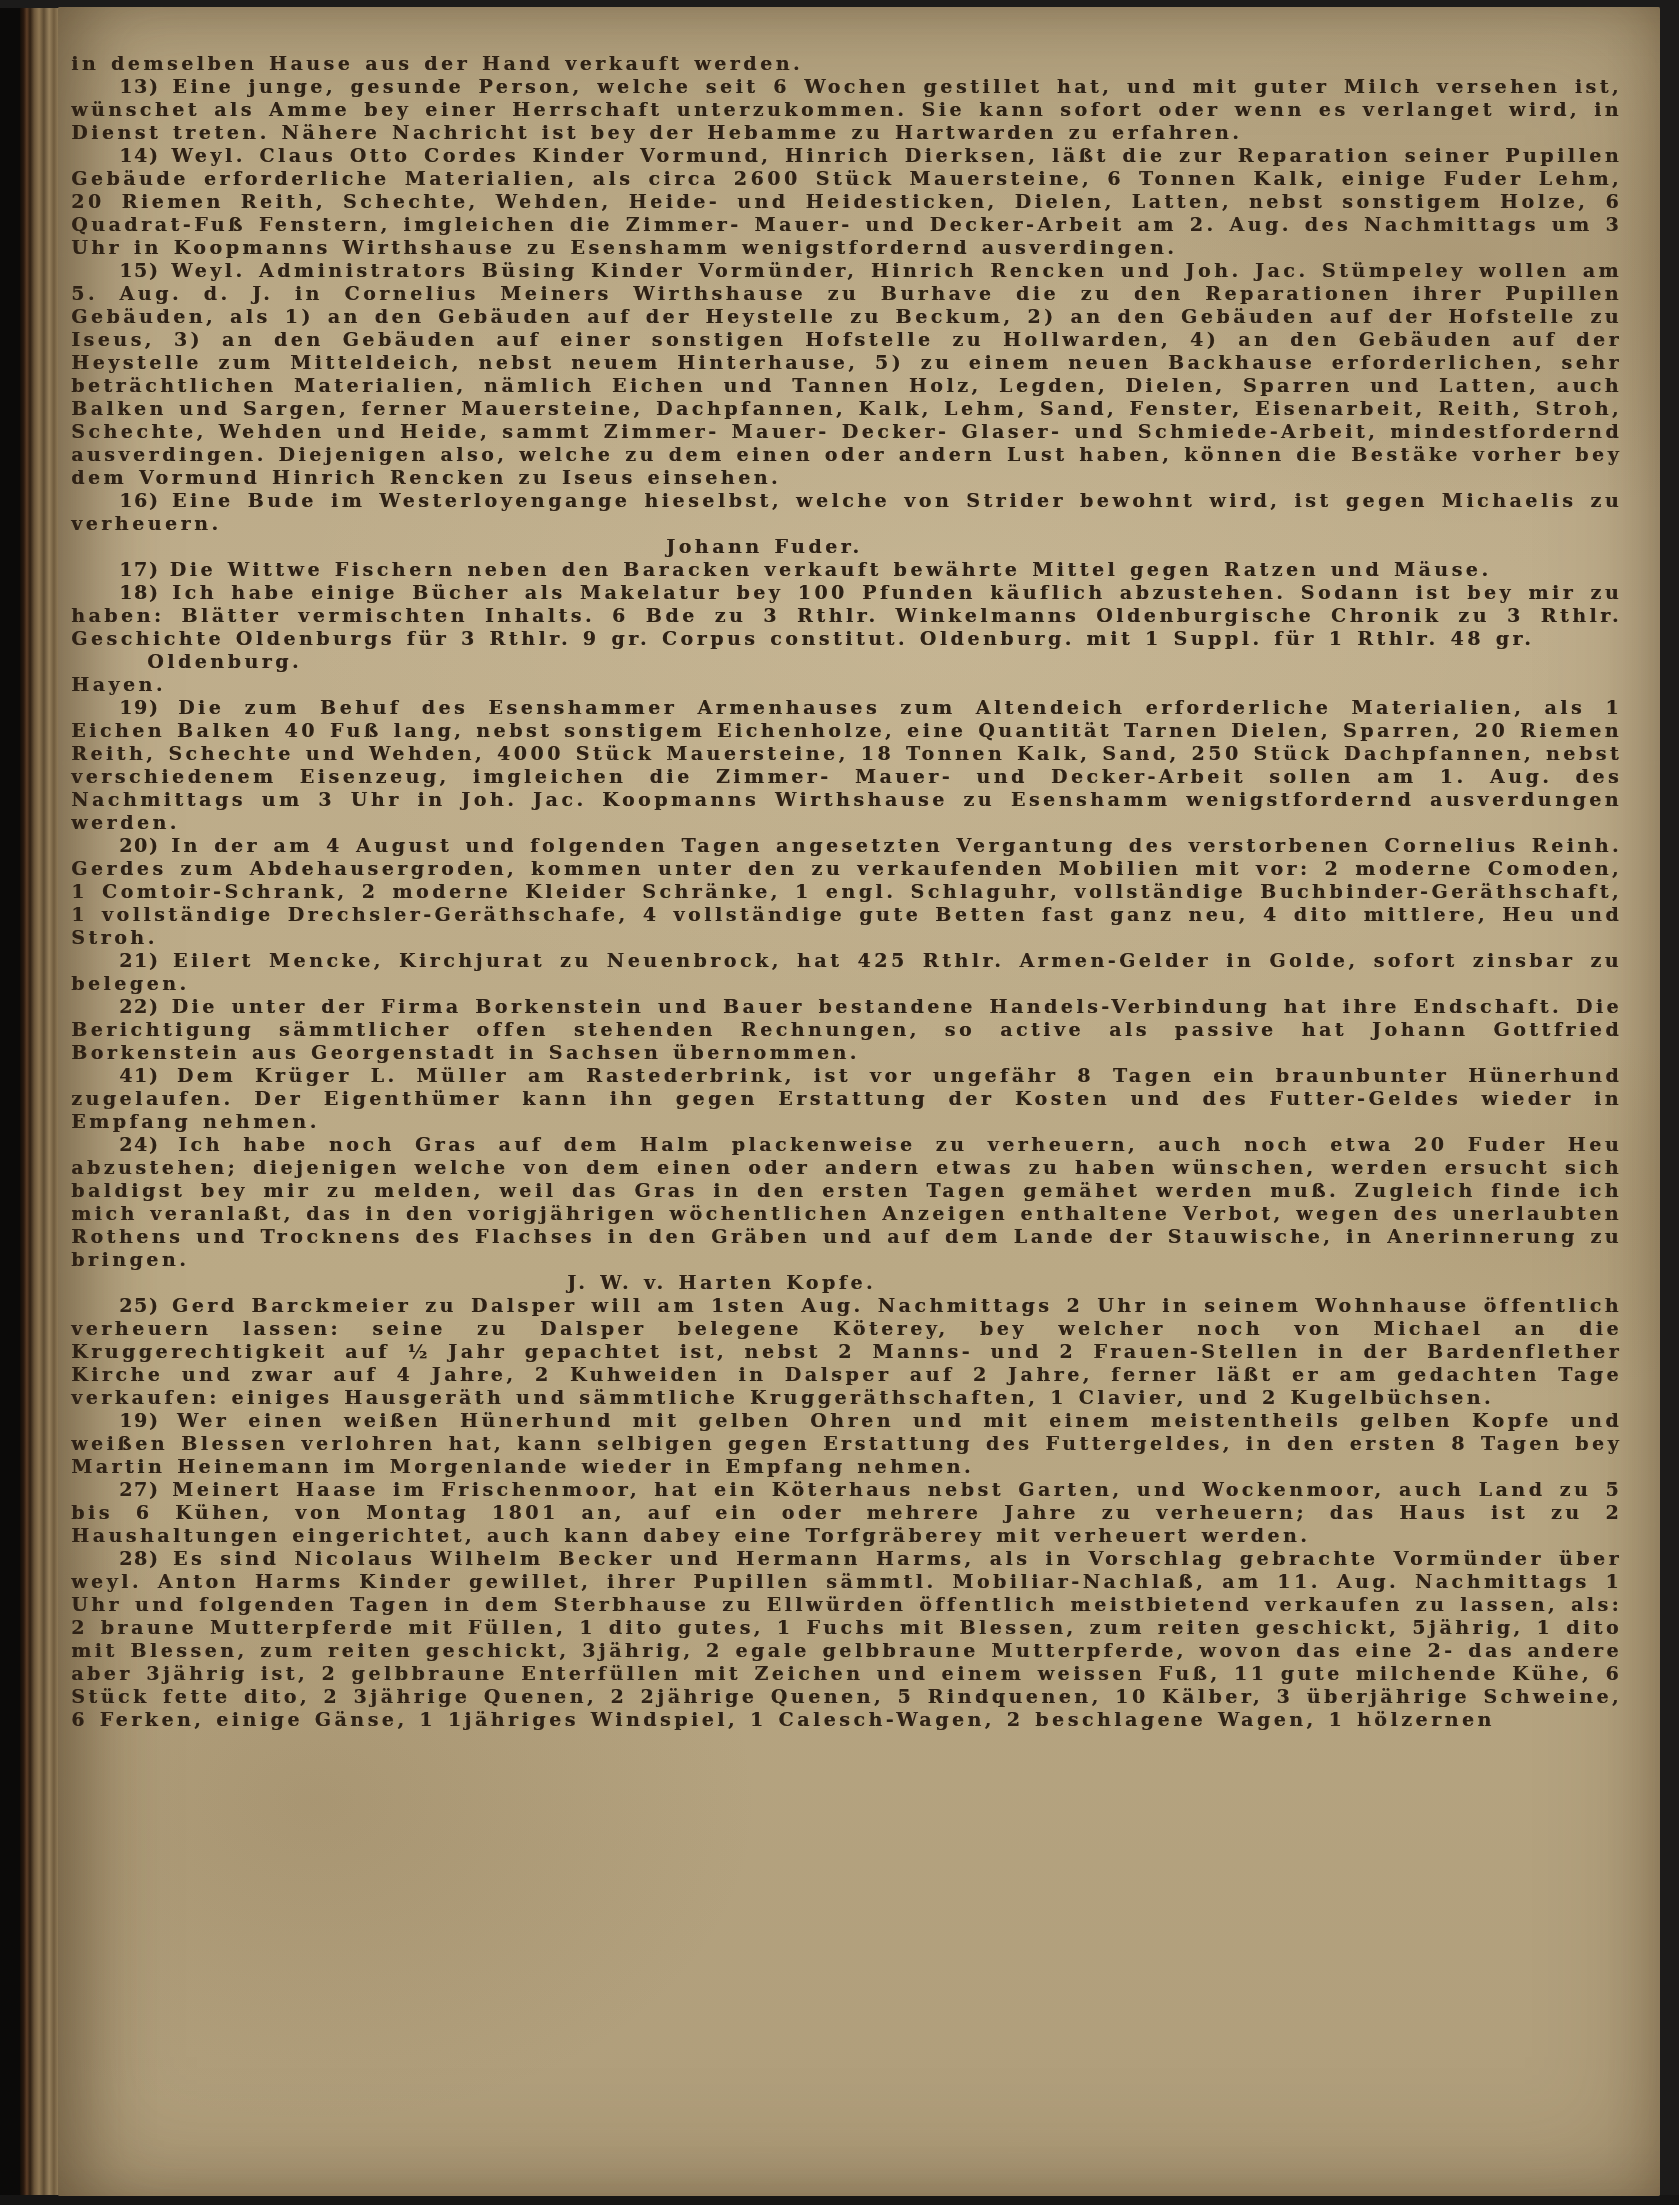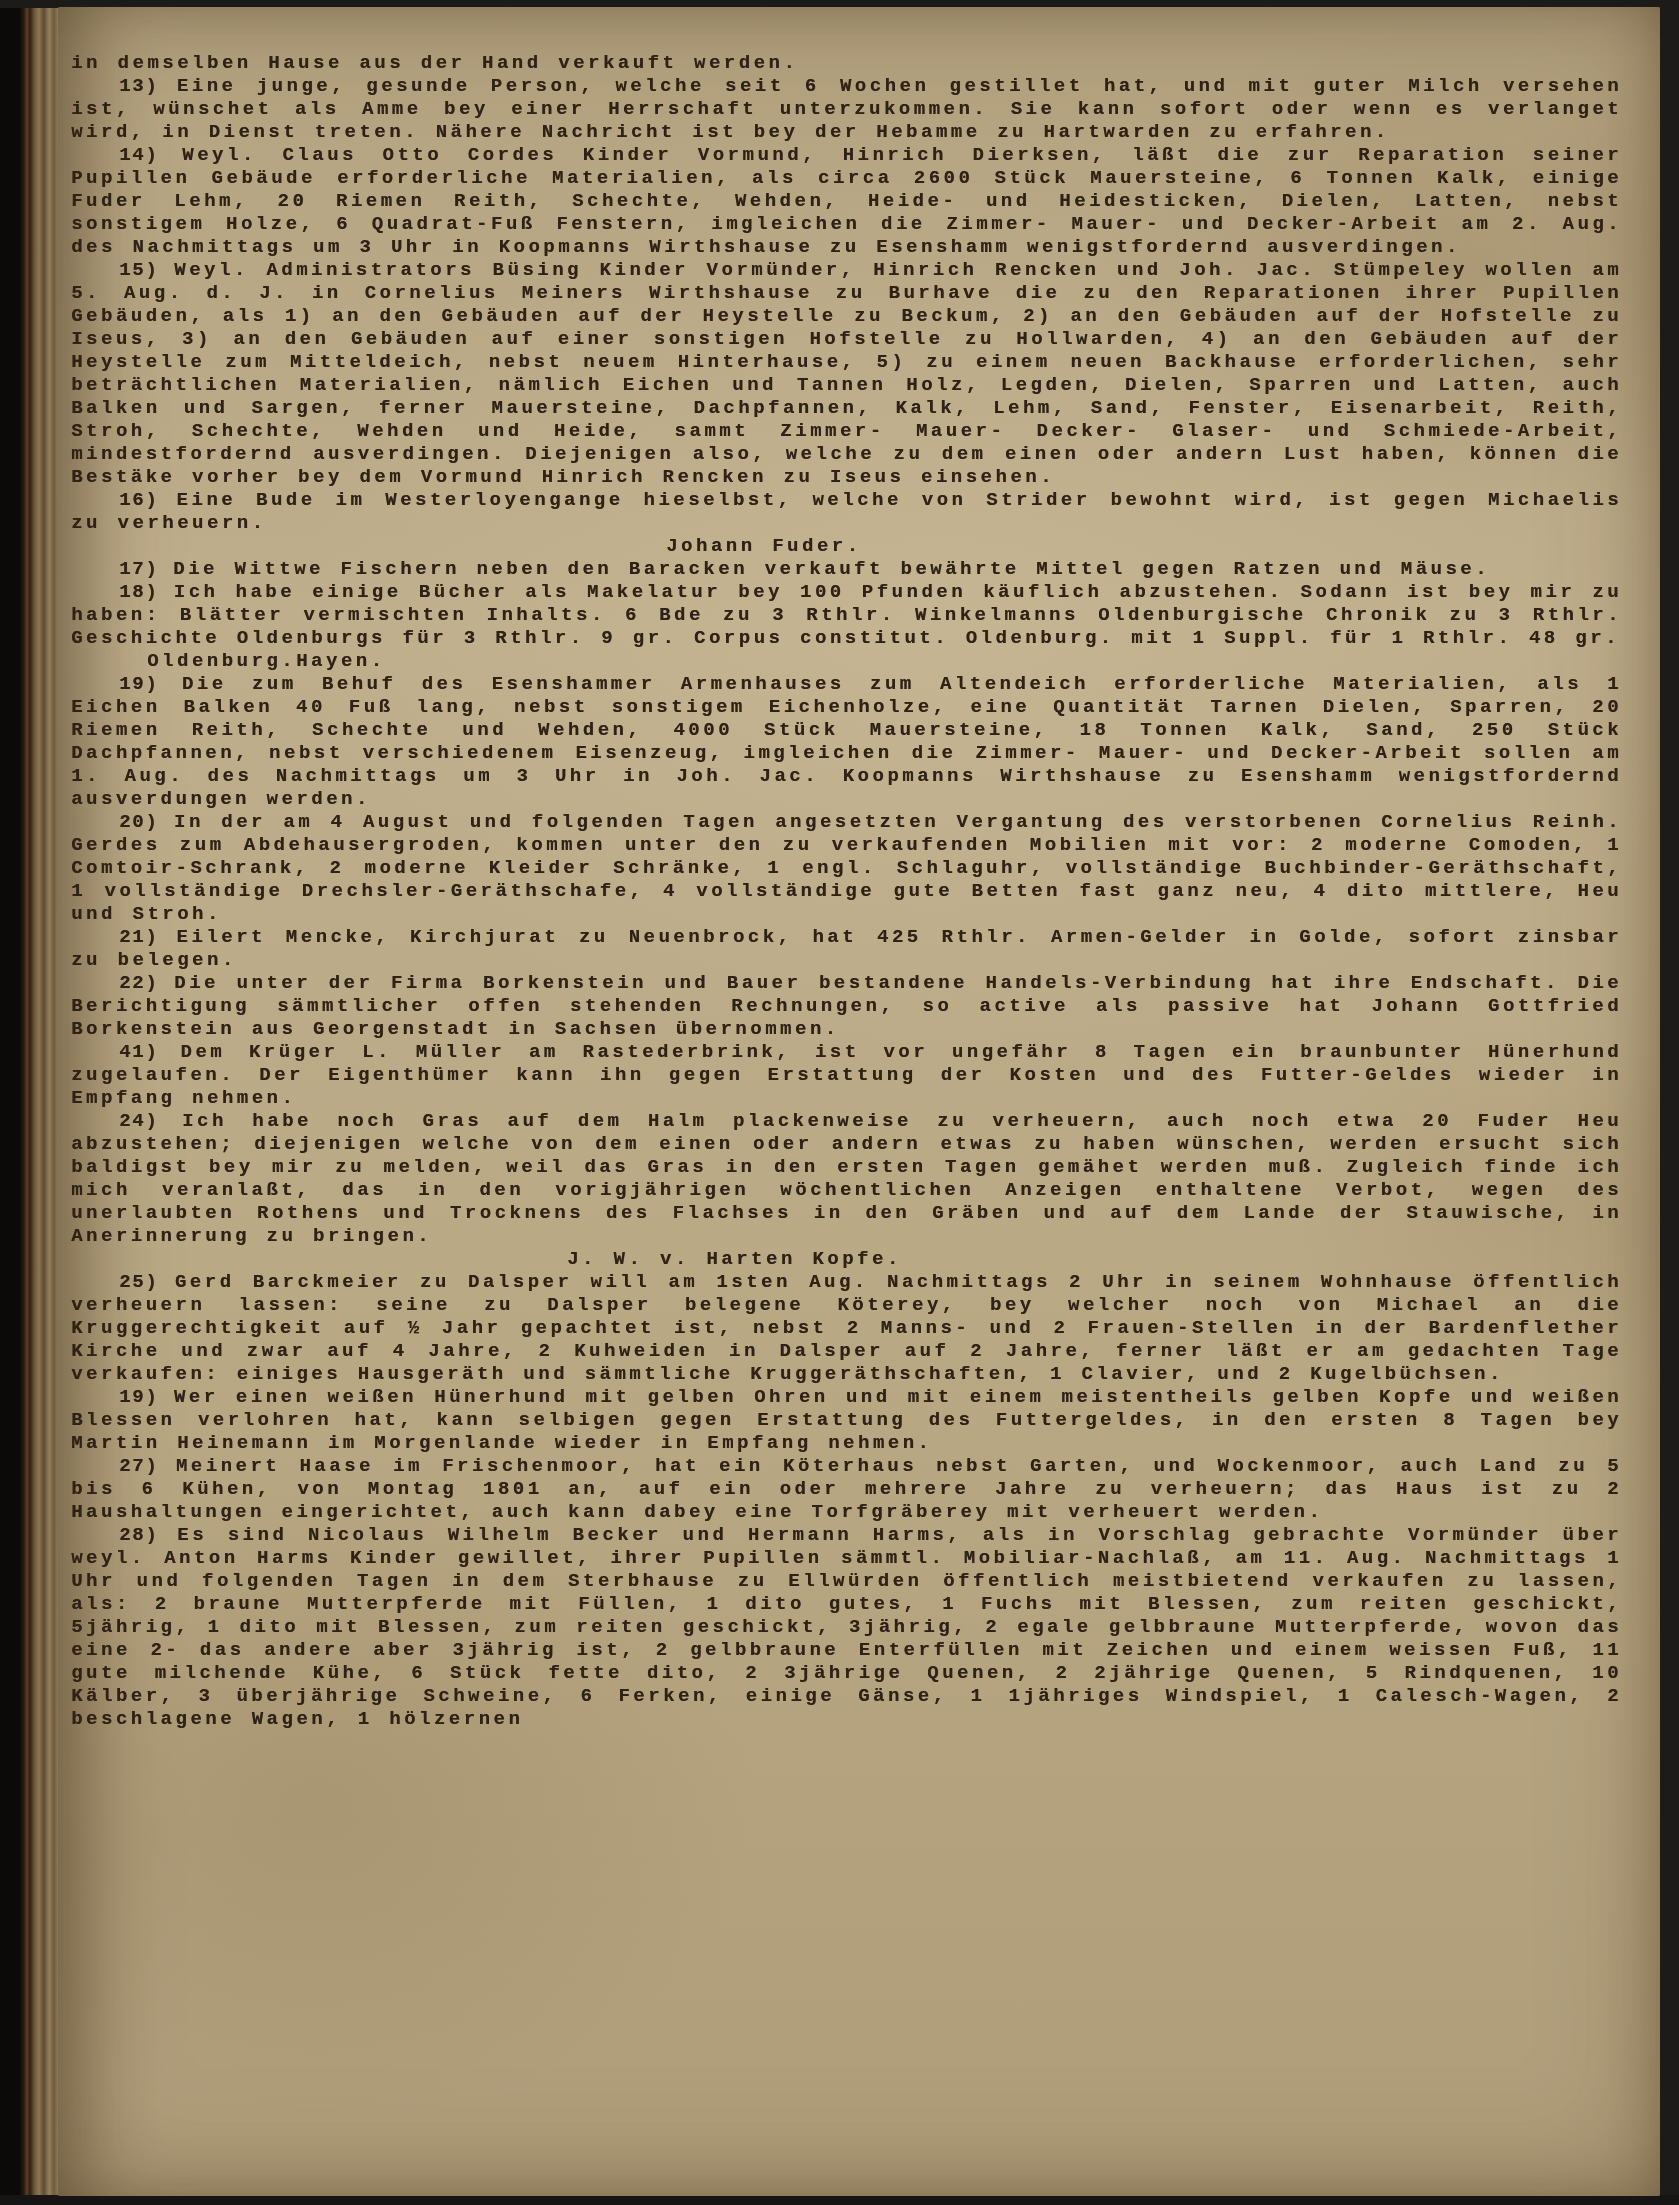--- a/index.html
+++ b/index.html
@@ -8,21 +8,20 @@
     width: 1680px;
     height: 2205px;
     background: #262523;
     overflow: hidden;
     font-family: "DejaVu Serif", serif;
   }
   .stage {
     position: absolute;
     inset: 0;
     background: #14b8a6;
-    font-family: Liberation Mono, monospace;
   }
   
   .spine {
     position: absolute;
     left: 0; top: 0;
     width: 21.5px; height: 2205px;
     background: #0b0a09;
   }
   
   .page-stack {
@@ -71,21 +70,21 @@
     text-shadow: 0.2px 0.3px 0.6px rgba(46,33,22,0.55);
     hyphens: auto;
   }
   .text-column p { margin: 0; }
   .cont-line { text-indent: 0; }
   .item { text-indent: 48px; }
   .num { letter-spacing: 1.7px; }
   .sig { text-align: left; }
   .sig-inline { margin-top: -23px; padding-left: 595px; text-indent: 0; }
   .sig-block { padding-left: 496px; text-indent: 0; }
-  .footer-line { display: flex; text-indent: 0; }
+  .footer-line { display: flex; text-indent: 0; flex-direction: column; }
   .footer-left { margin-left: 76px; }
   .footer-right { }
 </style>
 </head>
 <body>
 
 <div class="stage">
   <div class="spine"></div>
   <div class="page-stack"></div>
   <div class="frame-top"></div>

